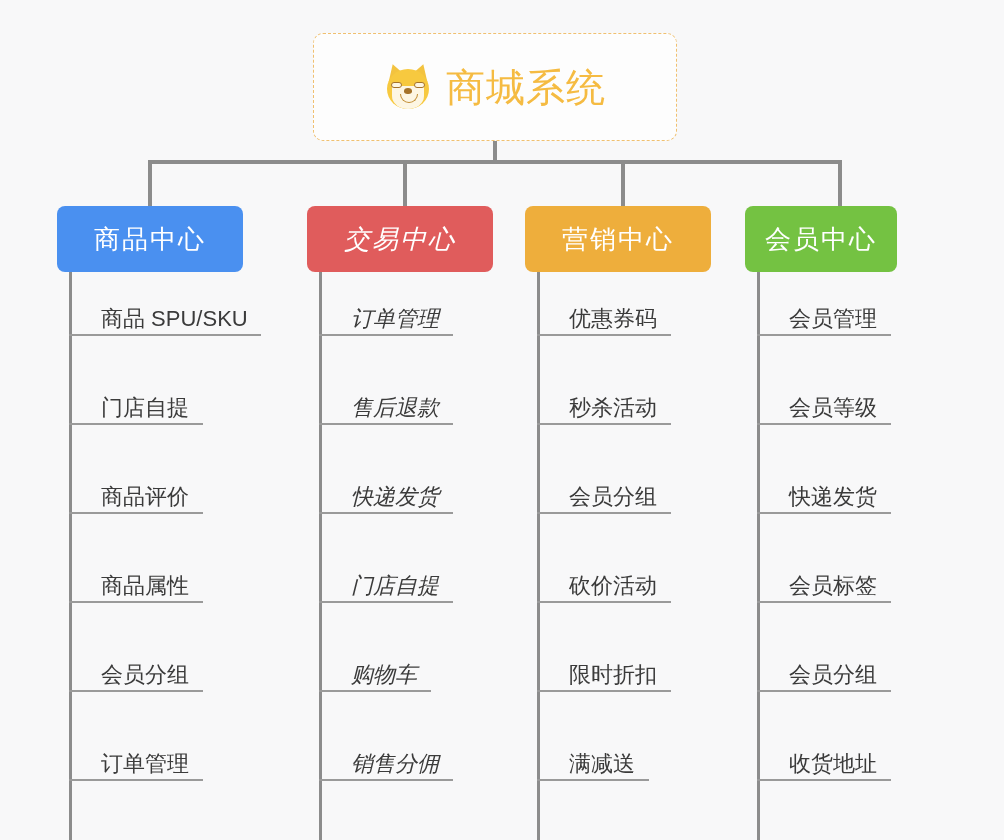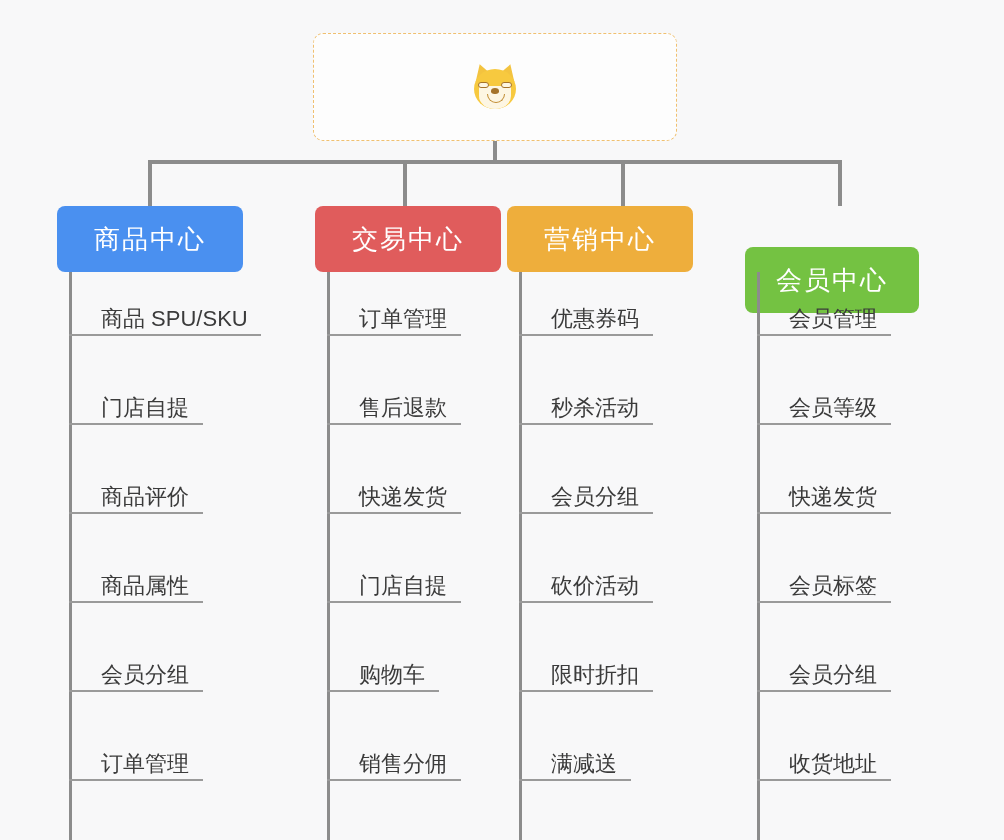--- a/index.html
+++ b/index.html
@@ -187,20 +187,21 @@
     <span class="shiba">
       <span class="ear left"></span>
       <span class="ear right"></span>
       <span class="head"></span>
       <span class="muzzle"></span>
       <span class="eye left"></span>
       <span class="eye right"></span>
       <span class="nose"></span>
       <span class="mouth"></span>
     </span>
+    <span class="root-title">商城系统</span>
   </div>
 
   <div class="conn conn-stem"></div>
   <div class="conn conn-bus"></div>
 
   <div id="branches-host">
       <div class="branch" style="left: 57px; width: 156px;">
         <div class="branch-header" style="background: rgb(74, 144, 240); width: 186px;">商品中心</div>
         <div class="spine" style="height: 575px;"></div>
         <div class="leaf" style="top: 130px;">
@@ -221,21 +222,21 @@
         </div>
         <div class="leaf" style="top: 486px;">
           <span class="leaf-label">会员分组</span>
           <div class="leaf-rule" style="width: 134px;"></div>
         </div>
         <div class="leaf" style="top: 575px;">
           <span class="leaf-label">订单管理</span>
           <div class="leaf-rule" style="width: 134px;"></div>
         </div>
       </div>
-      <div class="branch" style="left: 315px; width: 186px;">
+      <div class="branch" style="left: 307px; width: 186px; font-style: italic;">
         <div class="branch-header" style="background: rgb(224, 92, 92); width: 186px;">交易中心</div>
         <div class="spine" style="height: 575px;"></div>
         <div class="leaf" style="top: 130px;">
           <span class="leaf-label">订单管理</span>
           <div class="leaf-rule" style="width: 134px;"></div>
         </div>
         <div class="leaf" style="top: 219px;">
           <span class="leaf-label">售后退款</span>
           <div class="leaf-rule" style="width: 134px;"></div>
         </div>
@@ -249,21 +250,21 @@
         </div>
         <div class="leaf" style="top: 486px;">
           <span class="leaf-label">购物车</span>
           <div class="leaf-rule" style="width: 112px;"></div>
         </div>
         <div class="leaf" style="top: 575px;">
           <span class="leaf-label">销售分佣</span>
           <div class="leaf-rule" style="width: 134px;"></div>
         </div>
       </div>
-      <div class="branch" style="left: 507px; width: 186px;">
+      <div class="branch" style="left: 525px; width: 186px;">
         <div class="branch-header" style="background: rgb(238, 174, 60); width: 186px;">营销中心</div>
         <div class="spine" style="height: 575px;"></div>
         <div class="leaf" style="top: 130px;">
           <span class="leaf-label">优惠券码</span>
           <div class="leaf-rule" style="width: 134px;"></div>
         </div>
         <div class="leaf" style="top: 219px;">
           <span class="leaf-label">秒杀活动</span>
           <div class="leaf-rule" style="width: 134px;"></div>
         </div>
@@ -278,21 +279,21 @@
         <div class="leaf" style="top: 486px;">
           <span class="leaf-label">限时折扣</span>
           <div class="leaf-rule" style="width: 134px;"></div>
         </div>
         <div class="leaf" style="top: 575px;">
           <span class="leaf-label">满减送</span>
           <div class="leaf-rule" style="width: 112px;"></div>
         </div>
       </div>
       <div class="branch" style="left: 745px; width: 186px;">
-        <div class="branch-header" style="background: rgb(116, 194, 66); width: 174px; margin-top: 41px;">会员中心</div>
+        <div class="branch-header" style="background: rgb(116, 194, 66); width: 152px;">会员中心</div>
         <div class="spine" style="height: 575px;"></div>
         <div class="leaf" style="top: 130px;">
           <span class="leaf-label">会员管理</span>
           <div class="leaf-rule" style="width: 134px;"></div>
         </div>
         <div class="leaf" style="top: 219px;">
           <span class="leaf-label">会员等级</span>
           <div class="leaf-rule" style="width: 134px;"></div>
         </div>
         <div class="leaf" style="top: 308px;">

